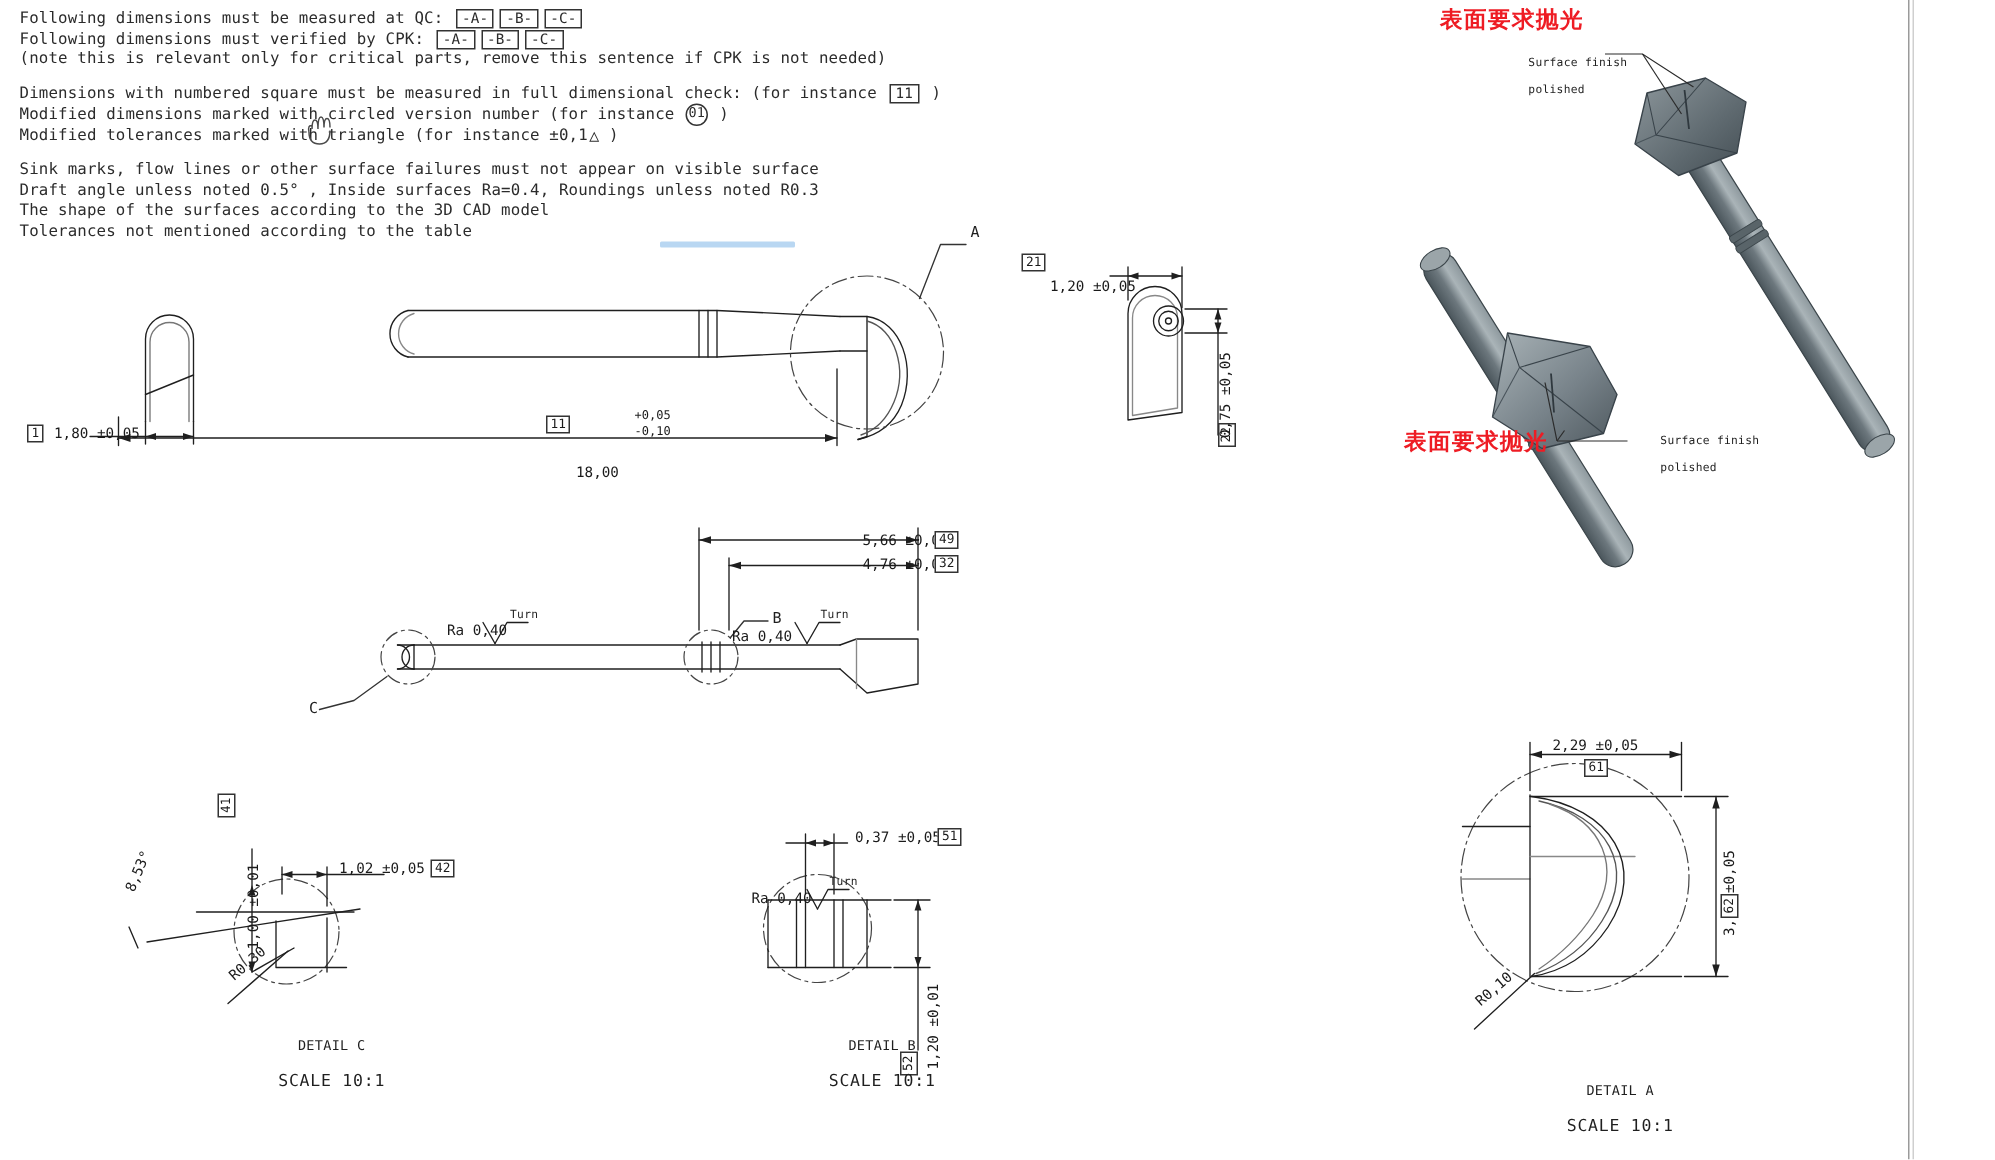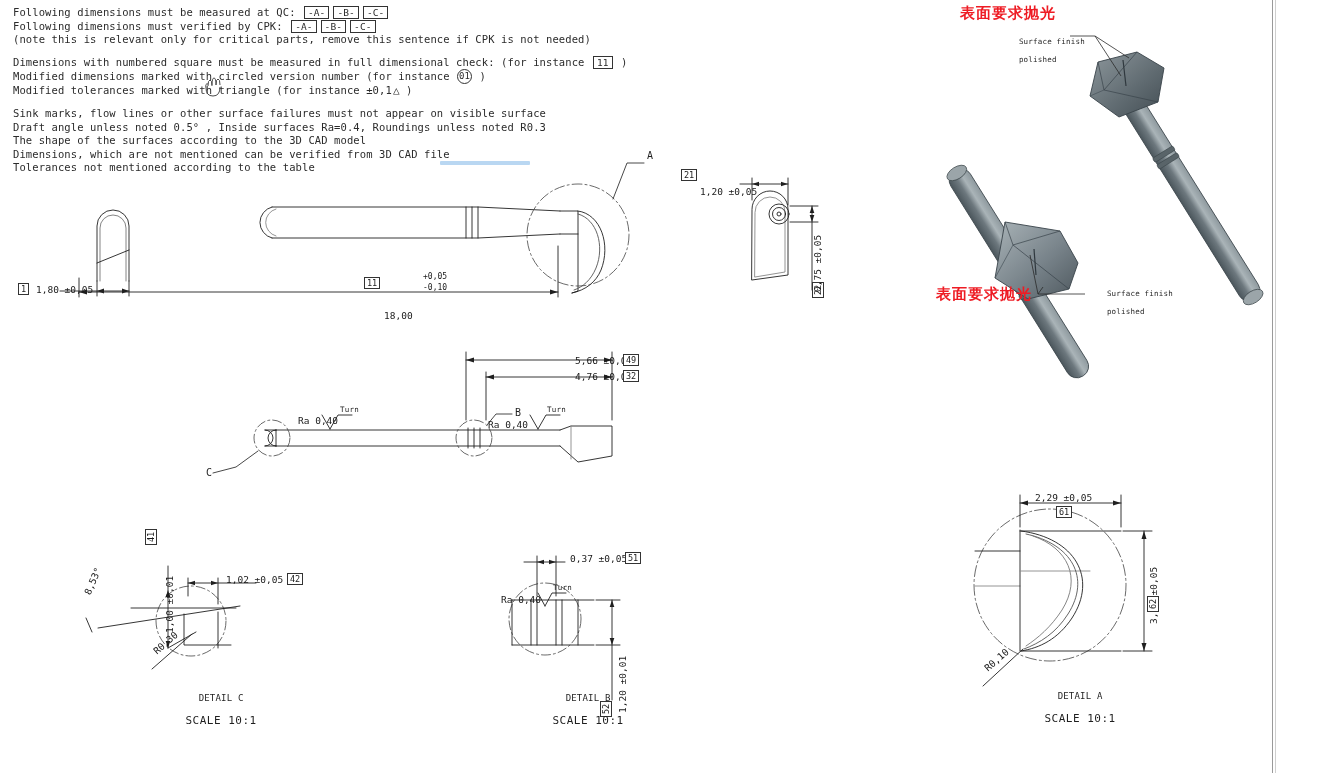--- a/index.html
+++ b/index.html
@@ -94,23 +94,20 @@
     <div class="note-gap"></div>
 
     <div class="note-line">
       <span>Sink marks, flow lines or other surface failures must not appear on visible surface</span>
     </div>
     <div class="note-line">
       <span>Draft angle unless noted 0.5° , Inside surfaces Ra=0.4, Roundings unless noted R0.3</span>
     </div>
     <div class="note-line">
       <span>The shape of the surfaces according to the 3D CAD model</span>
-    </div>
-    <div class="note-line">
-      <span>Dimensions, which are not mentioned can be verified from 3D CAD file</span>
     </div>
     <div class="note-line">
       <span>Tolerances not mentioned according to the table</span>
     </div>
   </div>
 
   <svg class="layer">
     <g transform="translate(205,76)" fill="none" stroke="#4a4a4a" stroke-width="1">
       <path d="M3,10 q0,-6 2,-6 q2,0 2,6 M7,9 q0,-7 2,-7 q2,0 2,7 M11,9 q0,-6 2,-6 q2,0 2,6 M1,12 q-1,-5 2,-4"></path>
       <path d="M1,12 q0,8 7,8 q7,0 7,-9"></path>
@@ -413,21 +410,21 @@
   <div class="lbl det" style="left:530px;top:682px;">
     <span>DETAIL B</span><br>
     <b>SCALE 10:1</b>
   </div>
 
   <div class="dimtxt" style="left:1035px;top:492px;">2,29 ±0,05</div>
   <div class="numbox" style="left:1056px;top:506px;">61</div>
   <div class="dimtxt vert" style="left:1148px;top:624px;transform:rotate(-90deg);transform-origin:0 0;">3,37 ±0,05</div>
   <div class="numbox vert" style="left:1147px;top:612px;transform:rotate(-90deg);">62</div>
   <div class="dimtxt" style="left:982px;top:665px;transform:rotate(-41deg);transform-origin:0 0;">R0,10</div>
-  <div class="lbl det" style="left:1022px;top:680px;">
+  <div class="lbl det" style="left:1022px;top:712px;">
     <span>DETAIL A</span><br>
     <b>SCALE 10:1</b>
   </div>
 
   <div class="lbl red" style="left:960px;top:4px;">表面要求抛光</div>
   <div class="lbl xs" style="left:1000px;top:28px;">
     <span>Surface finish</span><br>
     <span>polished</span>
   </div>
 

